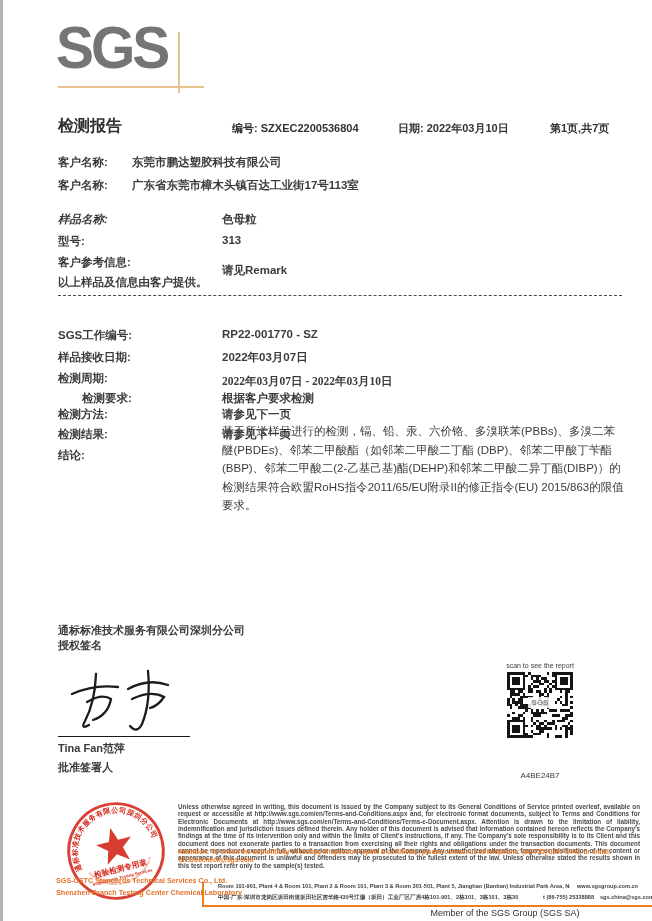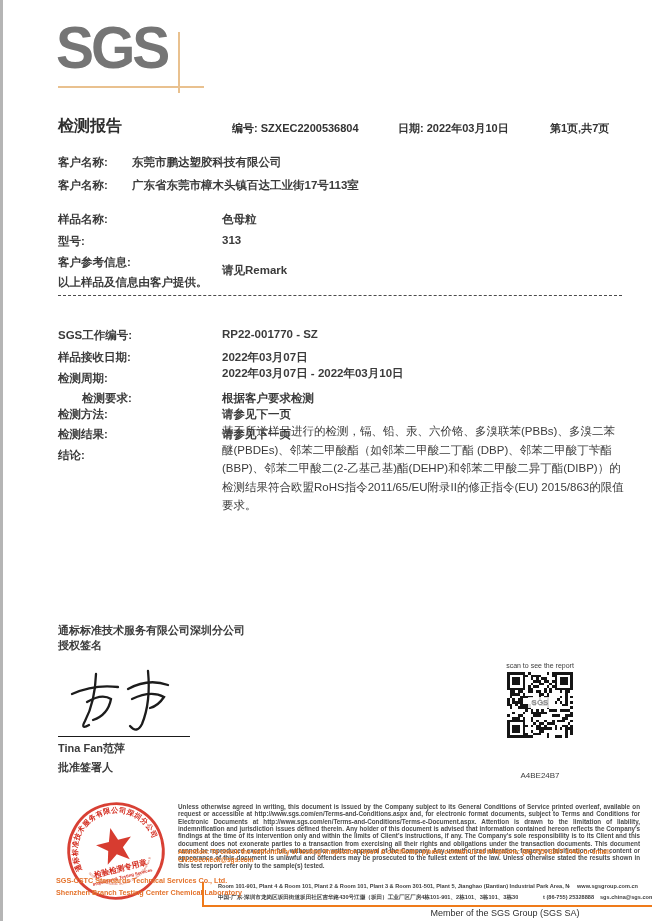--- a/index.html
+++ b/index.html
@@ -59,36 +59,36 @@
 <div class="abs doc-title">检测报告</div>
 <div class="abs hmeta" style="left:232px;"><span>编号:</span>&nbsp;<span>SZXEC2200536804</span></div>
 <div class="abs hmeta" style="left:398px;"><span>日期:</span>&nbsp;<span>2022年03月10日</span></div>
 <div class="abs hmeta" style="left:550px;">第1页,共7页</div>
 
 <div class="abs lbl" style="top:155px;">客户名称:</div>
 <div class="abs val" style="left:132px;top:155px;">东莞市鹏达塑胶科技有限公司</div>
 <div class="abs lbl" style="top:178px;">客户名称:</div>
 <div class="abs val" style="left:132px;top:178px;">广东省东莞市樟木头镇百达工业街17号113室</div>
 
-<div class="abs lbl" style="top:212px;">样品名称:</div>
+<div class="abs lbl" style="top:212px;font-style:italic;">样品名称:</div>
 <div class="abs val" style="left:222px;top:212px;">色母粒</div>
 <div class="abs lbl" style="top:234px;">型号:</div>
 <div class="abs val" style="left:222px;top:234px;">313</div>
 <div class="abs lbl" style="top:255px;">客户参考信息:</div>
 <div class="abs val" style="left:222px;top:263px;">请见Remark</div>
 <div class="abs lbl" style="top:275px;">以上样品及信息由客户提供。</div>
 
 <div class="abs sep-dashed"></div>
 
 <div class="abs lbl" style="top:328px;">SGS工作编号:</div>
 <div class="abs val" style="left:222px;top:328px;">RP22-001770 - SZ</div>
 <div class="abs lbl" style="top:350px;">样品接收日期:</div>
 <div class="abs val" style="left:222px;top:350px;">2022年03月07日</div>
 <div class="abs lbl" style="top:371px;">检测周期:</div>
-<div class="abs val" style="left:222px;top:366px;">2022年03月07日 - 2022年03月10日</div>
+<div class="abs val" style="left:222px;top:374px;font-family:Liberation Serif, serif;">2022年03月07日 - 2022年03月10日</div>
 <div class="abs lbl" style="top:391px;margin-left:24px;">检测要求:</div>
 <div class="abs val" style="left:222px;top:391px;">根据客户要求检测</div>
 <div class="abs lbl" style="top:407px;">检测方法:</div>
 <div class="abs val" style="left:222px;top:407px;">请参见下一页</div>
 <div class="abs lbl" style="top:427px;">检测结果:</div>
 <div class="abs val" style="left:222px;top:427px;">请参见下一页</div>
 <div class="abs lbl" style="top:448px;">结论:</div>
 <div class="abs conclusion">基于所送样品进行的检测，镉、铅、汞、六价铬、多溴联苯(PBBs)、多溴二苯醚(PBDEs)、邻苯二甲酸酯（如邻苯二甲酸二丁酯 (DBP)、邻苯二甲酸丁苄酯(BBP)、邻苯二甲酸二(2-乙基己基)酯(DEHP)和邻苯二甲酸二异丁酯(DIBP)）的检测结果符合欧盟RoHS指令2011/65/EU附录II的修正指令(EU) 2015/863的限值要求。</div>
 
 <div class="abs sig-company">通标标准技术服务有限公司深圳分公司</div>

